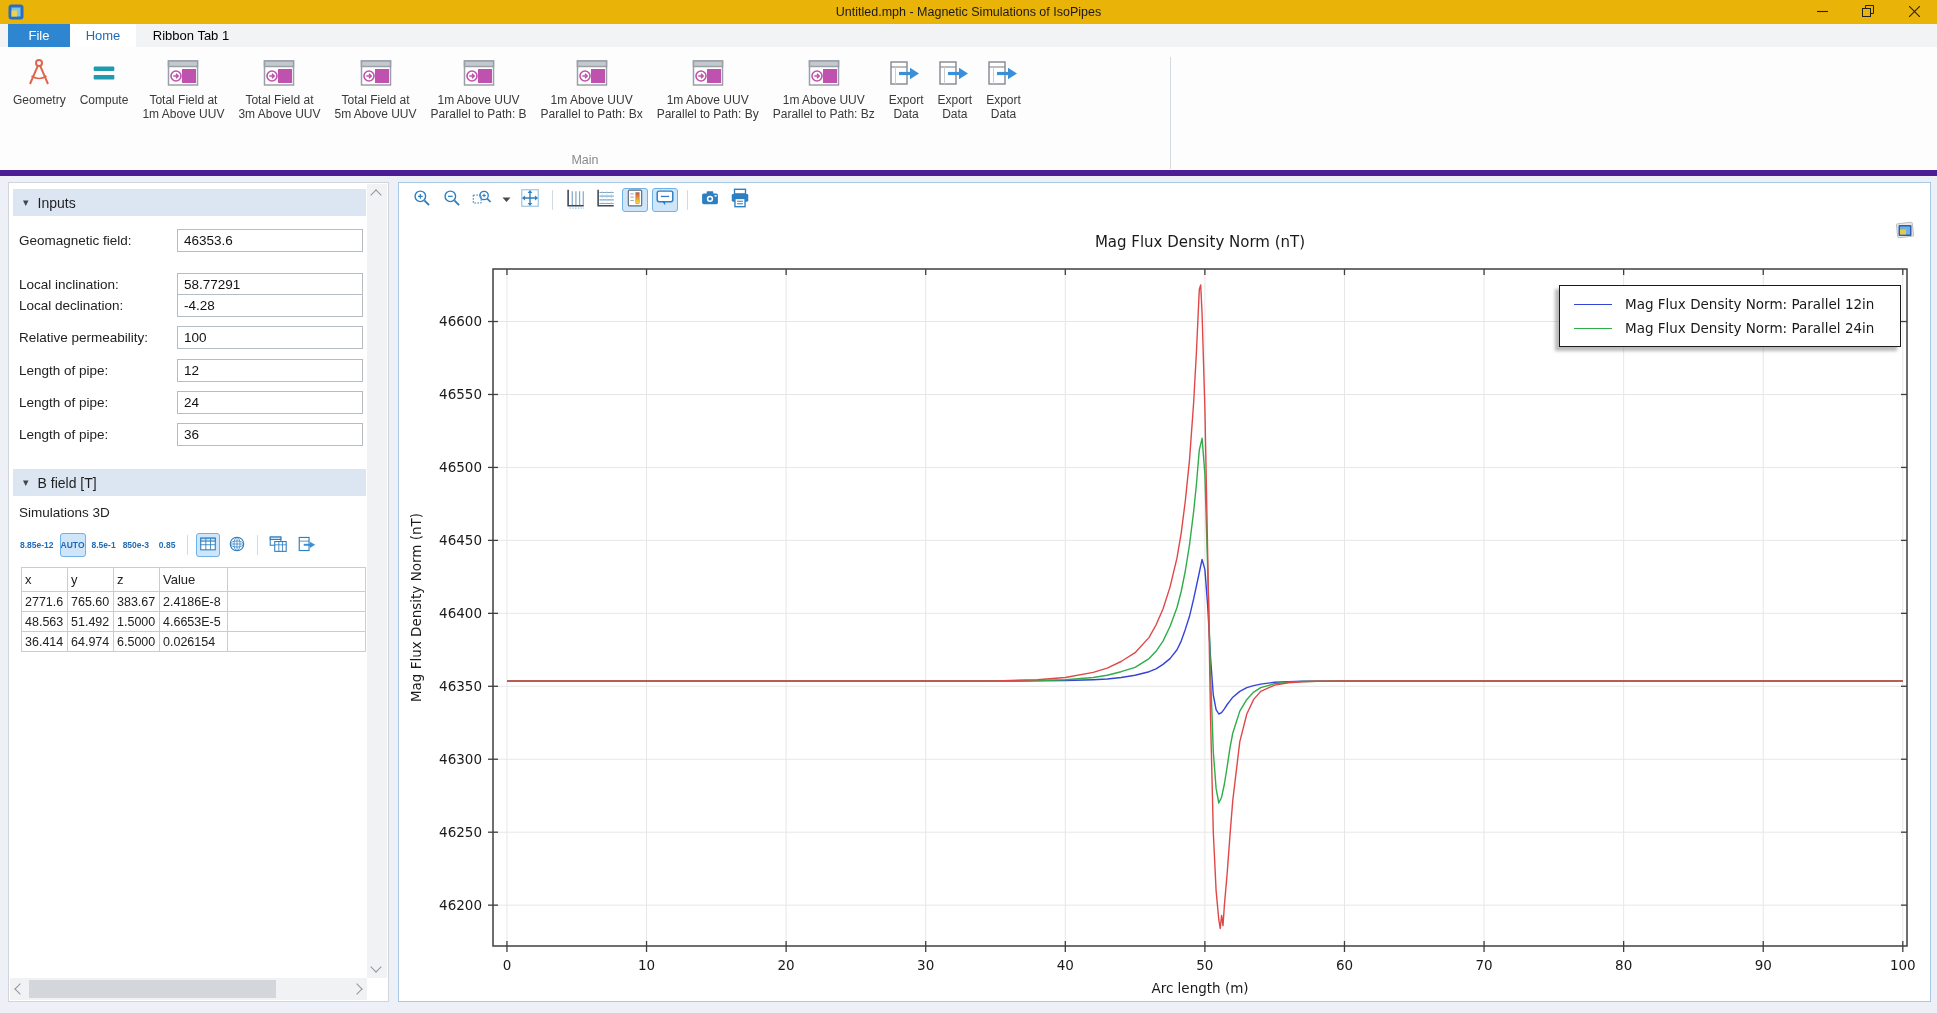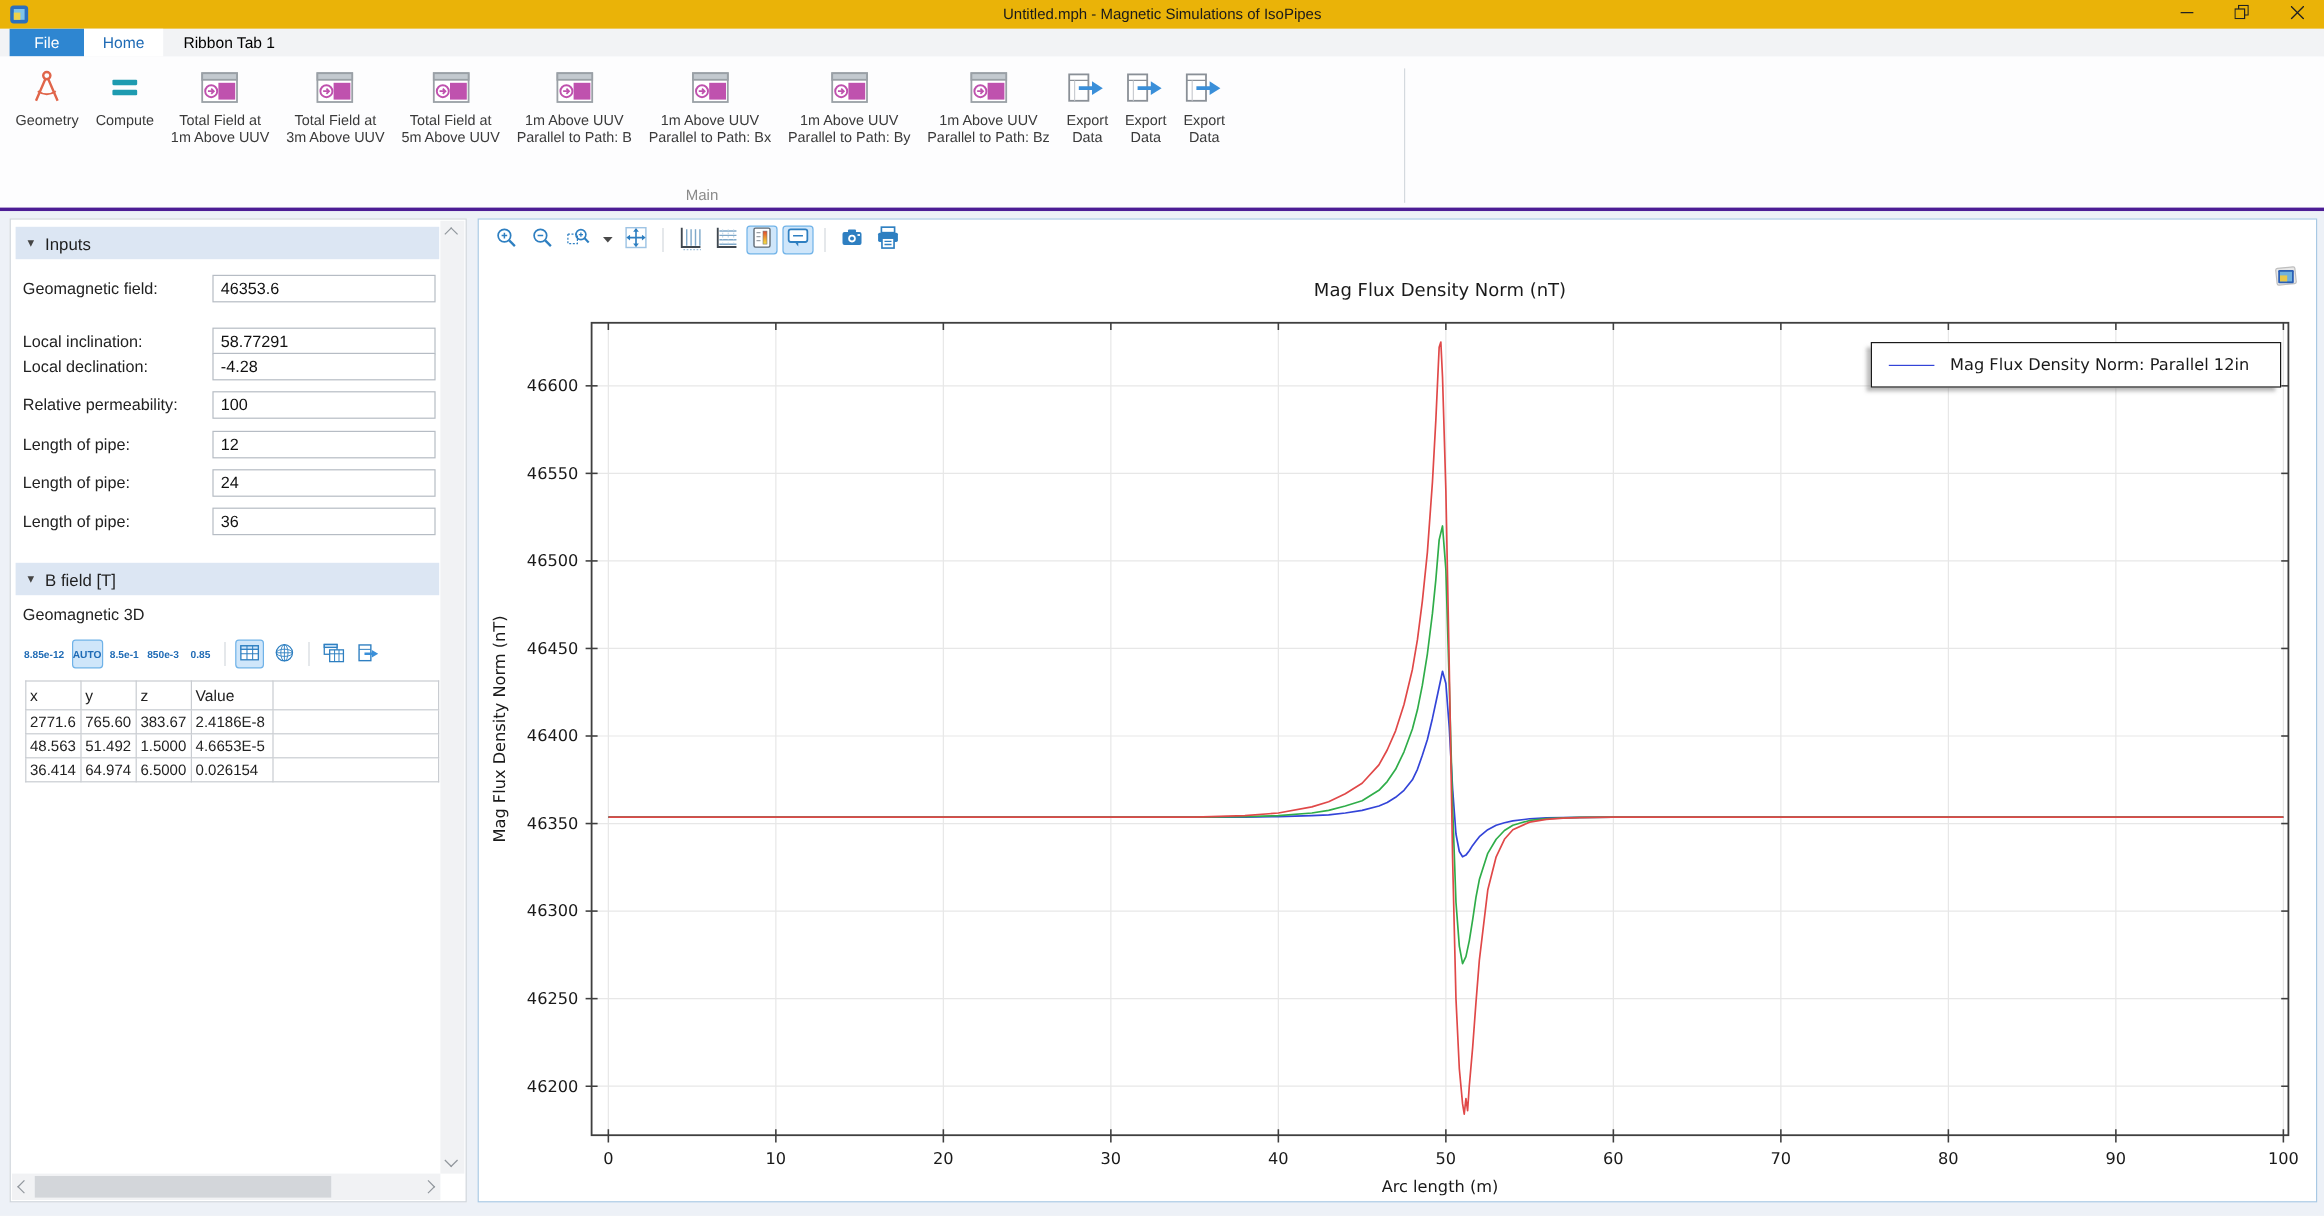--- a/index.html
+++ b/index.html
@@ -16,21 +16,21 @@
 
   
   .tabrow { position:absolute; left:0; top:24px; width:1937px; height:23px; background:#f2f3f5; }
   .tab { position:absolute; top:0; height:23px; line-height:23px; font-size:13px; text-align:center; }
   .tab.file { left:8px; width:62px; background:#2e86d1; color:#fff; }
   .tab.home { left:70px; width:66px; background:#fff; color:#1f6bb5; }
   .tab.other { left:136px; width:110px; color:#000000; }
 
   
   .ribbon { position:absolute; left:0; top:47px; width:1937px; height:129px; background:#fdfdfe;
-    border-bottom:3px solid #4c1d95; }
+    border-bottom:6px solid #4c1d95; }
   .ribbon-buttons { position:absolute; left:6px; top:8px; display:flex; align-items:flex-start; }
   .rbtn { display:flex; flex-direction:column; align-items:center; padding:2px 7px; cursor:default; }
   .rbtn .ricon { height:32px; display:flex; align-items:center; justify-content:center; }
   .rbtn .rlabel { margin-top:4px; font-size:12px; line-height:1.2; color:#3a3a3a;
     text-align:center; white-space:pre-line; }
   .rsep { position:absolute; left:1170px; top:10px; width:1px; height:112px; background:#d4d9de; }
   .rgroup { position:absolute; left:0; bottom:3px; width:1170px; text-align:center;
     font-size:12.5px; color:#8a8a8a; }
 
   
@@ -321,21 +321,21 @@
         <div class="field-row" style="top: 240.4px;">
           <span class="flabel">Length of pipe:</span>
           <input type="text" value="36" style="">
         </div>
       </div>
 
     <div class="sect-header" style="top:286px;">
       <span class="tri">▾</span>
       <span>B field [T]</span>
     </div>
-    <div class="subtitle">Geomagnetic 3D</div>
+    <div class="subtitle">Simulations 3D</div>
     <div class="fmt-toolbar" id="fmt-toolbar">
         <div class="fmt-btn">
           <span>8.85</span>
           <span>e-12</span>
         </div>
         <div class="fmt-btn active">
           <span>AUTO</span>
         </div>
         <div class="fmt-btn">
           <span>8.5</span>
@@ -620,16 +620,20 @@
         <text x="83" y="143.02586206896552" text-anchor="end" font-size="13.5" font-family="DejaVu Sans, sans-serif" fill="#1a1a1a">46600</text>
         <text x="801" y="64" text-anchor="middle" font-size="15" font-family="DejaVu Sans, sans-serif" fill="#1a1a1a">Mag Flux Density Norm (nT)</text>
         <text x="801" y="810" text-anchor="middle" font-size="13.5" font-family="DejaVu Sans, sans-serif" fill="#1a1a1a">Arc length (m)</text>
         <text x="22" y="424.5" text-anchor="middle" font-size="13.5" font-family="DejaVu Sans, sans-serif" fill="#1a1a1a" transform="rotate(-90 22 424.5)">Mag Flux Density Norm (nT)</text>
       </svg>
     <div class="legend" id="legend">
         <div class="legend-row">
           <span class="legend-line" style="border-top: 1.7px solid rgb(51, 68, 216);"></span>
           <span class="legend-text">Mag Flux Density Norm: Parallel 12in</span>
         </div>
+        <div class="legend-row">
+          <span class="legend-line" style="border-top: 1.7px solid rgb(47, 173, 73);"></span>
+          <span class="legend-text">Mag Flux Density Norm: Parallel 24in</span>
+        </div>
       </div>
   </div>
 
 </div>
 
 </body></html>

